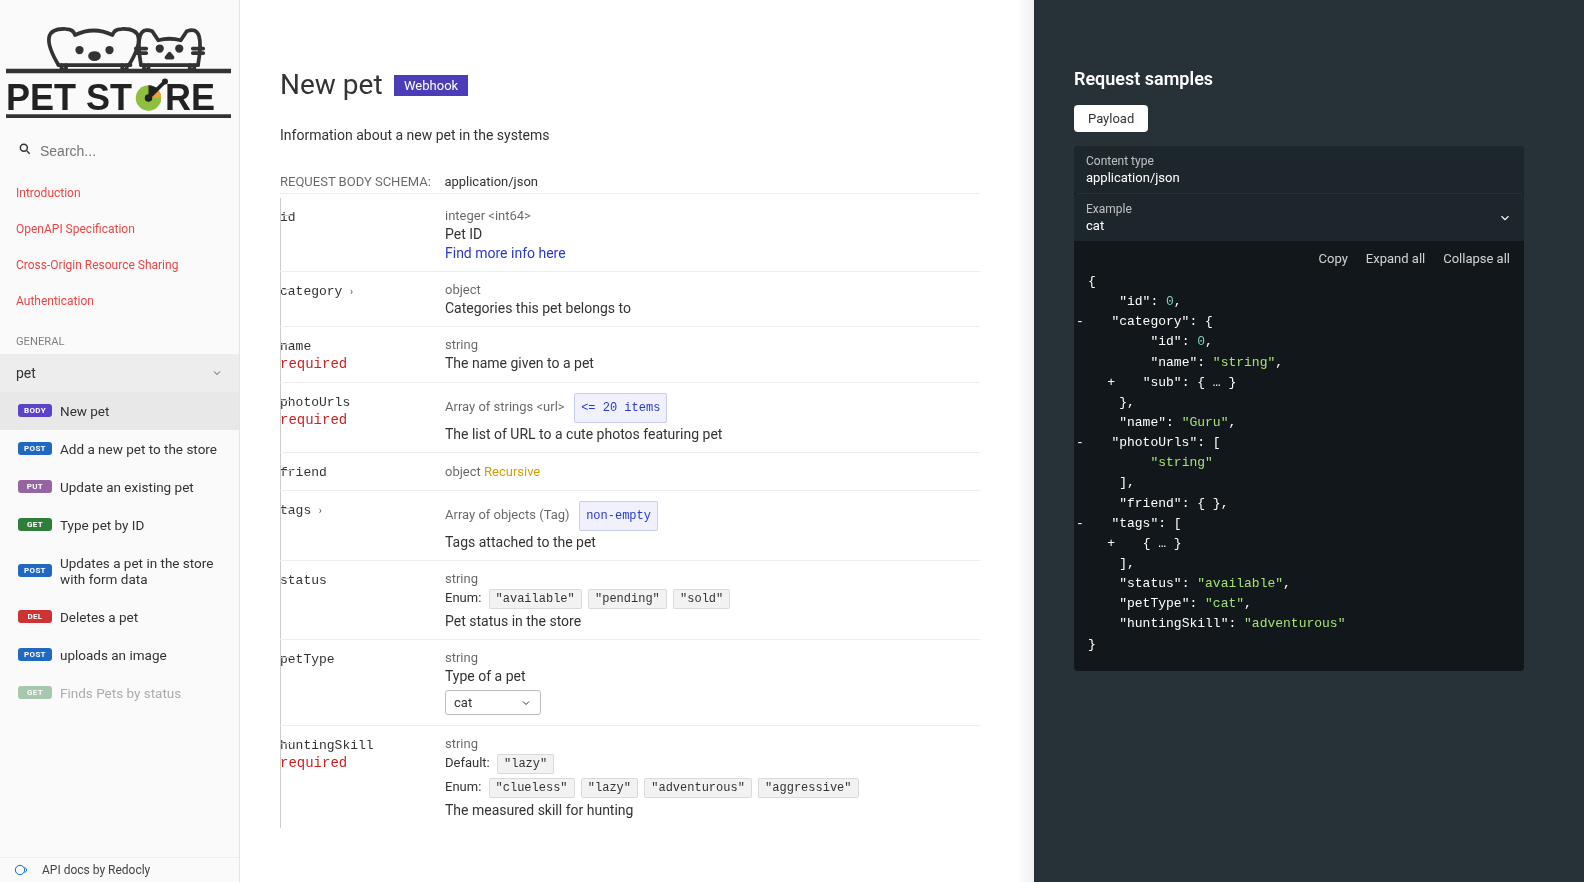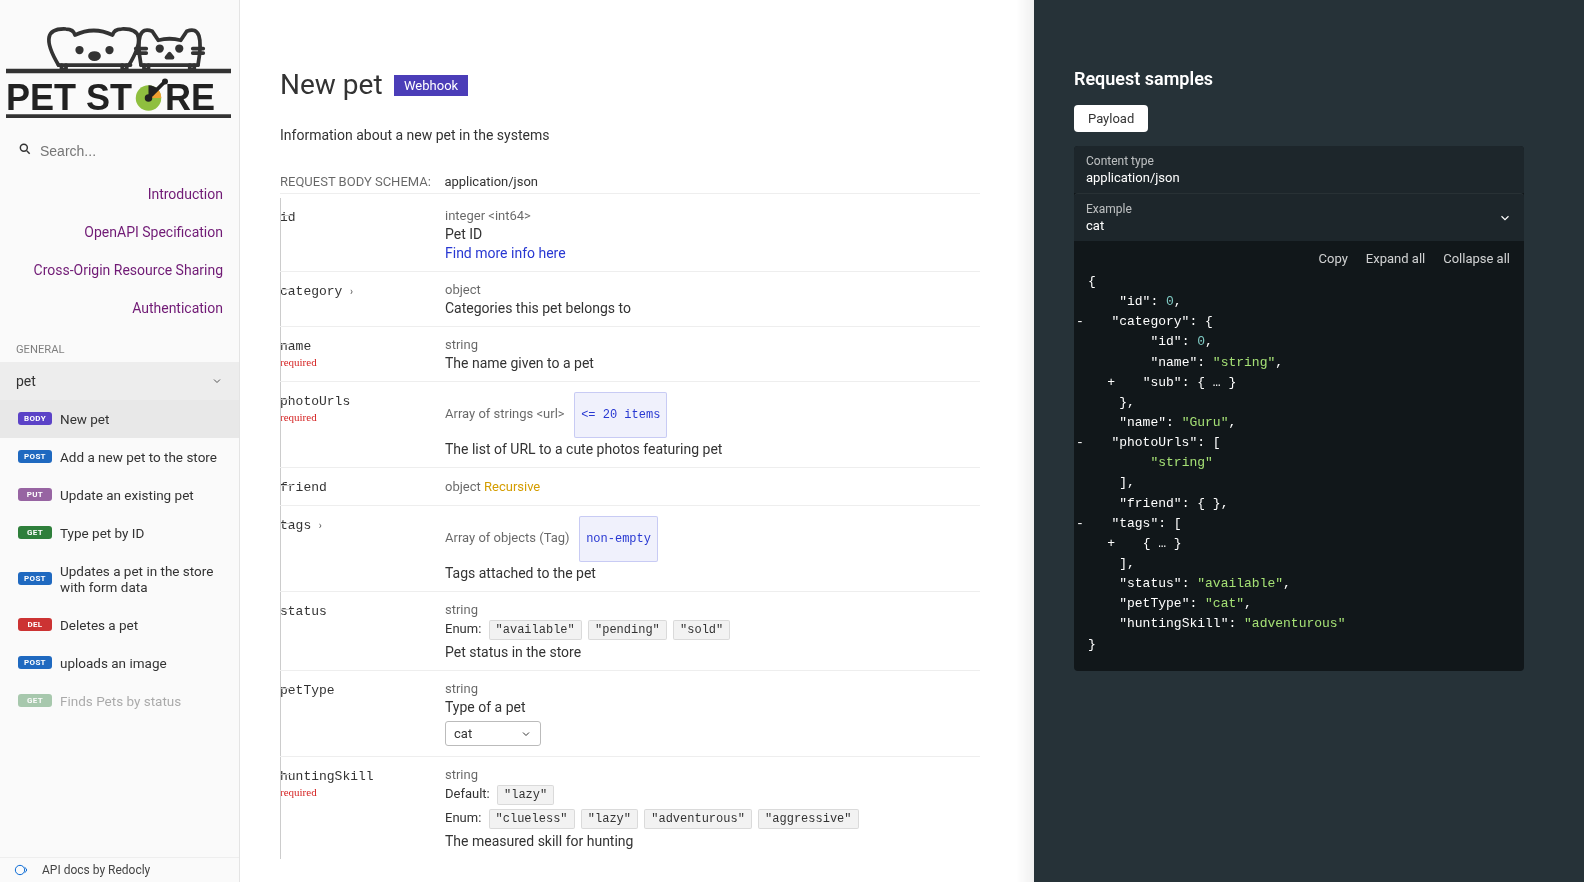--- a/index.html
+++ b/index.html
@@ -42,24 +42,23 @@
     position: absolute;
     left: 18px; top: 11px;
     width: 14px; height: 14px;
     color: #333;
   }
 
   .nav-list { flex: 1; overflow-y: auto; }
   .nav-item {
     display: block;
     padding: 11px 16px;
-    color: #701a75;
+    color: #ef4444;
     cursor: pointer;
-    font-size: 14px;
-    text-align: right;
+    font-size: 12px;
   }
   .nav-section-label {
     color: rgba(0,0,0,0.5);
     text-transform: uppercase;
     font-size: 0.8em;
     padding: 16px 16px 6px 16px;
   }
   .nav-group {
     display: flex;
     align-items: center;
@@ -162,41 +161,41 @@
     left: 0; top: 17px;
     width: 12px; height: 1px;
     background: #ccc;
   }
   .pn {
     font-family: "Courier New", monospace;
     font-size: 13px;
   }
   .required {
     color: #d41f1f;
-    font-size: 11px;
-    font-family: Liberation Serif, serif;
+    font-size: 14px;
+    font-family: Liberation Mono, monospace;
     display: block;
     margin-top: 2px;
   }
   .expand-caret {
     display: inline-block;
     margin-left: 4px;
     font-size: 10px;
     color: #555;
   }
   .prop-type { color: rgba(0,0,0,0.6); font-size: 13px; }
   .prop-type .recursive { color: #d49d00; }
   .constraint {
     display: inline-block;
     background: rgba(40,50,210,0.07);
     border: 1px solid rgba(40,50,210,0.2);
     color: #2838d2;
     font-family: "Courier New", monospace;
     font-size: 12px;
-    padding: 15px 6px;
+    padding: 7px 6px;
     border-radius: 2px;
     margin-left: 6px;
   }
   .prop-desc { margin-top: 3px; font-size: 14px; color: #333; }
   .prop-link { color: #2838d2; margin-top: 3px; display:inline-block; cursor:pointer; }
   .enum-box, .default-box {
     display: inline-block;
     background: rgba(0,0,0,0.05);
     border: 1px solid rgba(0,0,0,0.1);
     font-family: "Courier New", monospace;

